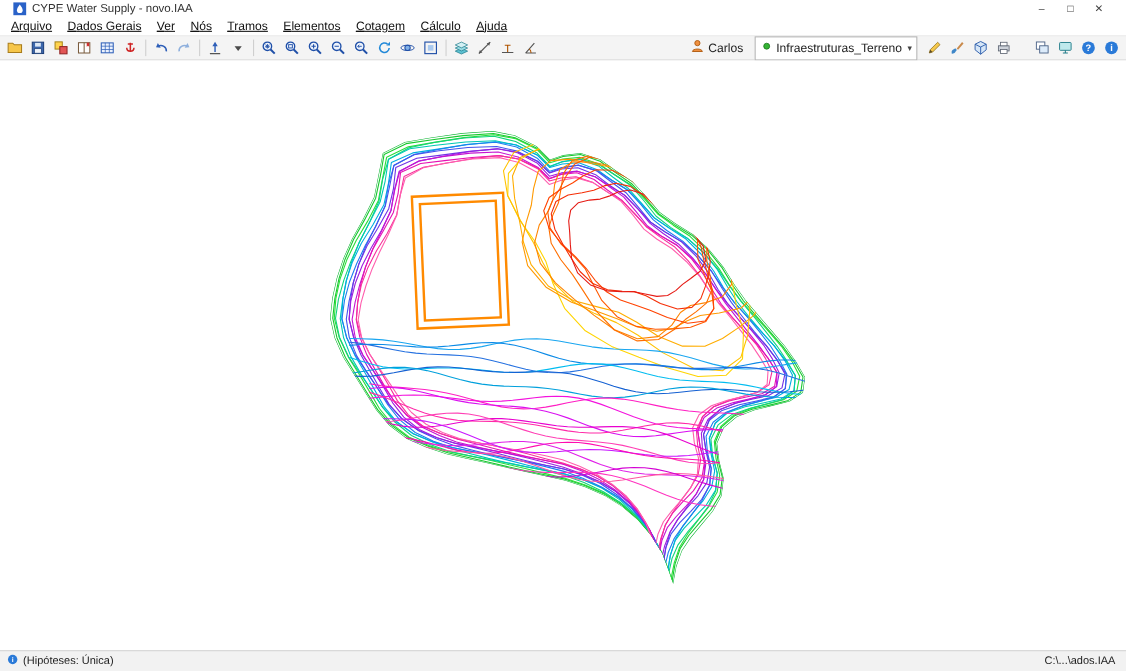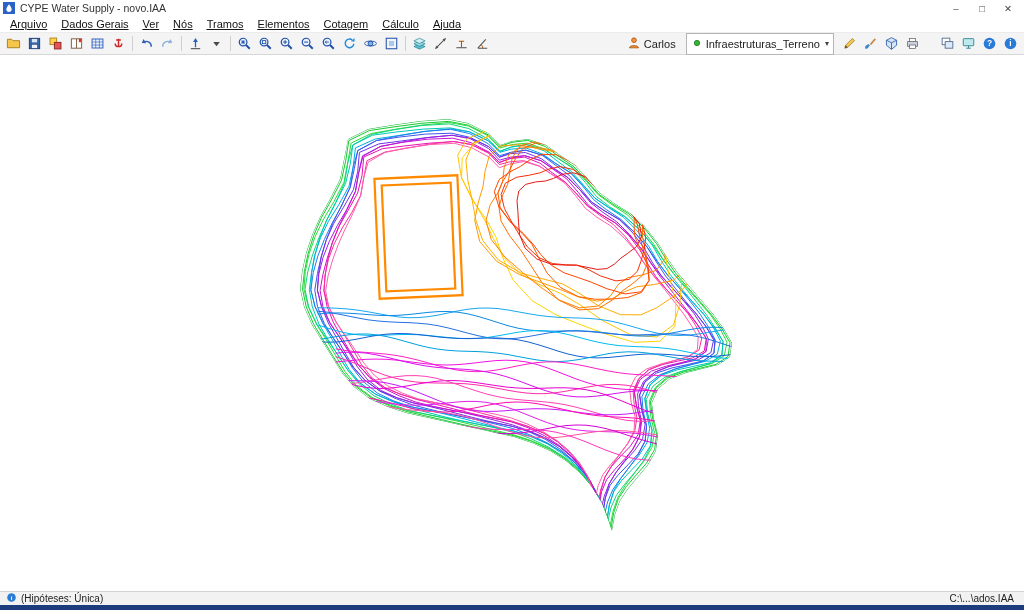--- a/index.html
+++ b/index.html
@@ -1,20 +1,20 @@
 <!DOCTYPE html>
 <html><head>
 <meta charset="utf-8">
 <style>
   * { box-sizing: border-box; }
   html,body { margin:0; padding:0; width:1024px; height:610px; overflow:hidden;
     font-family:"Liberation Sans", sans-serif; font-size:11px; background:#fff; color:#1a1a1a; }
 
   
-  #titlebar { height:16px; display:flex; align-items:center; padding:0 3px; background:#ffffff; }
+  #titlebar { height:16px; display:flex; align-items:center; padding:0 12px; background:#ffffff; }
   #app-icon { width:12px; height:12px; margin-right:5px; flex:0 0 auto; }
   #window-title { font-size:10.5px; color:#333; white-space:nowrap; }
   #wincontrols { margin-left:auto; display:flex; }
   .winbtn { width:26px; text-align:center; font-size:9.5px; color:#444; line-height:15px; }
 
   
   #menubar { height:16px; display:flex; align-items:center; background:#ffffff; padding-left:3px;text-decoration:underline; }
   .menu-item { padding:1px 7px; white-space:nowrap; color:#111; }
   .menu-item u { text-decoration:underline; }
 
@@ -31,21 +31,21 @@
   #layer-select { display:flex; align-items:center; border:1px solid #b5b5b5; background:#fff;
     height:22px; padding:0 4px; margin:0 5px; }
   #layer-select .lbl { margin:0 5px 0 3px; color:#222; white-space:nowrap; }
   #layer-select .caret { font-size:8px; color:#444; }
 
   
   #canvas { height:536px; background:#ffffff; position:relative; }
   #terrain { position:absolute; left:0; top:0; }
 
   
-  #statusbar { height:14px; background:#f2f2f2; border-top:1px solid #d2d2d2; display:flex;
+  #statusbar { height:19px; background:#f2f2f2; border-top:1px solid #d2d2d2; display:flex;
     align-items:center; padding:0 6px; font-size:10px; color:#222; }
   #status-left { display:flex; align-items:center; }
   #status-left svg { margin-right:4px; }
   #status-right { margin-left:auto; padding-right:4px; }
 
   
   #bottom-strip { height:6px; background:#1d3c7c; }
 </style>
 </head>
 <body>

